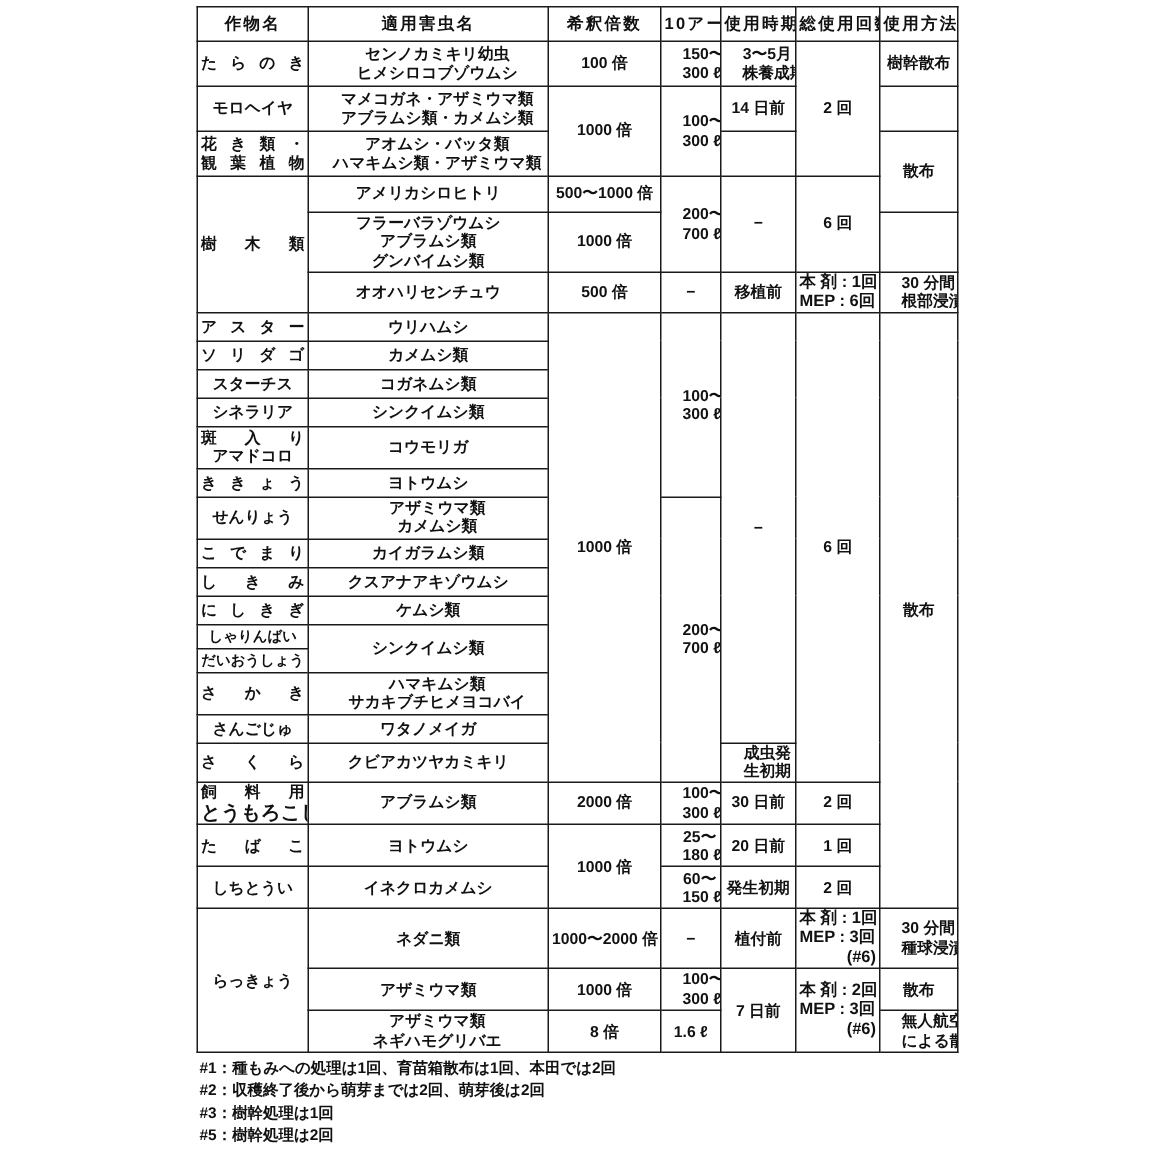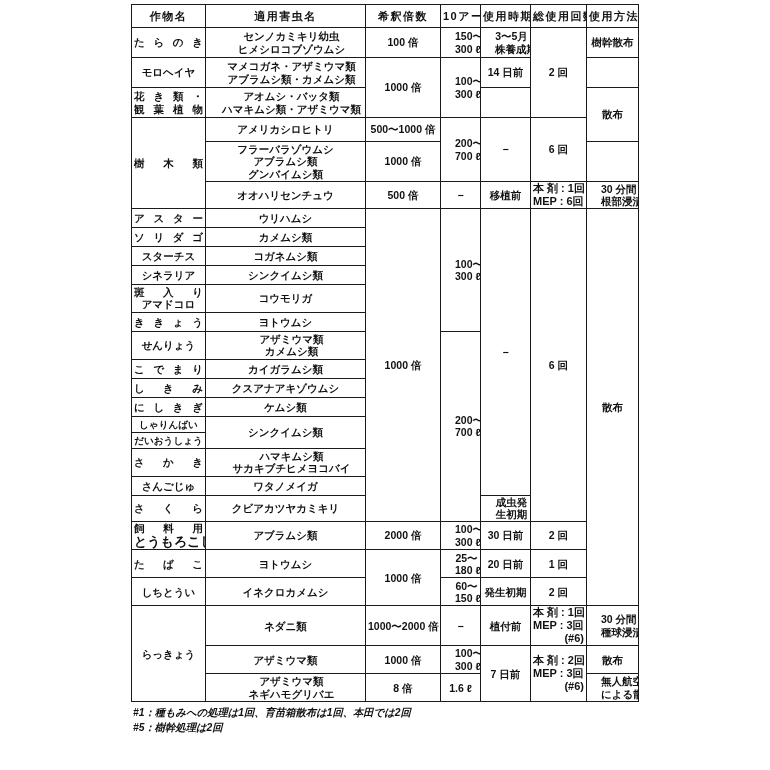--- a/index.html
+++ b/index.html
@@ -92,21 +92,20 @@
     top:706px;
     width:600px;
   }
   .notes div{
     font-size:10.3px;
     font-weight:bold;
     line-height:1.45;
     color:#111;
     white-space:nowrap;
     letter-spacing:0;
-    font-style:italic;
   }
 </style>
 </head>
 <body>
 
 <div id="sheet">
 
   <table class="ptable">
     <colgroup>
       <col style="width:74px">
@@ -438,17 +437,19 @@
           <span>無人航空機</span>
           <span>による散布</span>
         </td>
       </tr>
 
     </tbody>
   </table>
 
   <div class="notes">
     <div>#1：種もみへの処理は1回、育苗箱散布は1回、本田では2回</div>
+    <div>#2：収穫終了後から萌芽までは2回、萌芽後は2回</div>
+    <div>#3：樹幹処理は1回</div>
     <div>#5：樹幹処理は2回</div>
 
   </div>
 
 </div>
 
 </body></html>

